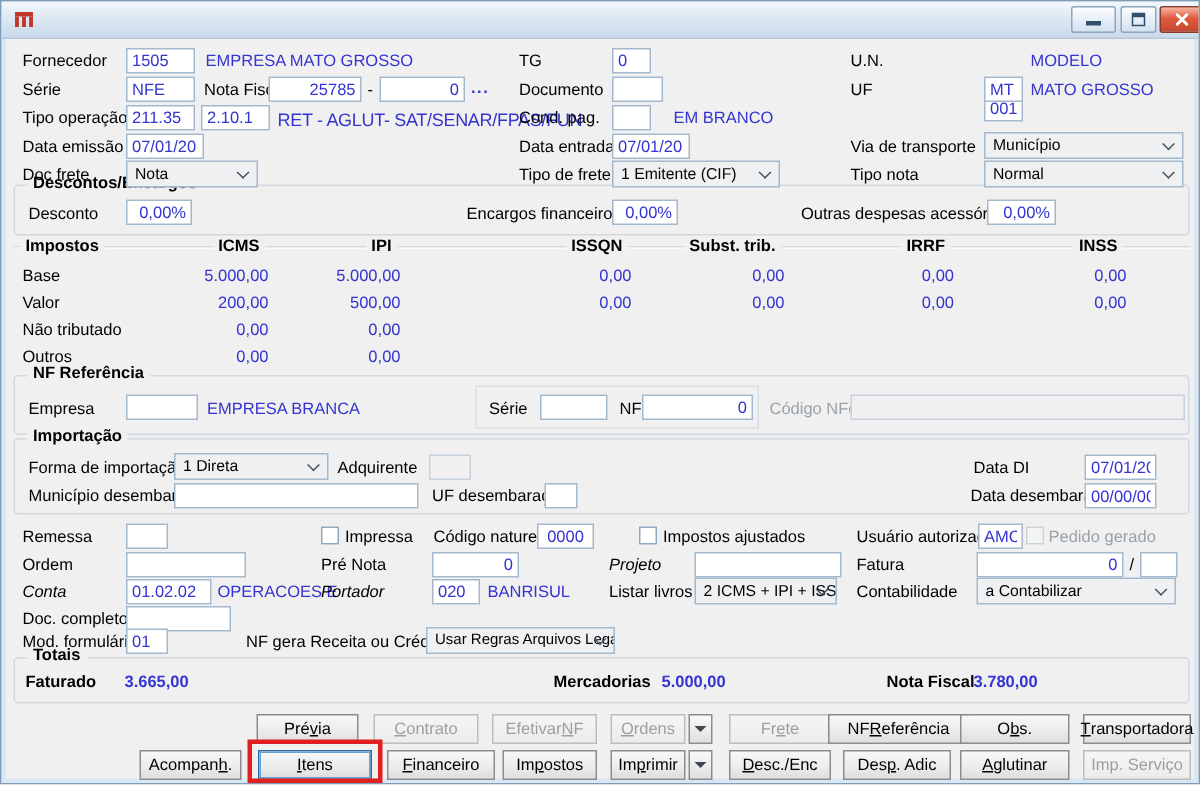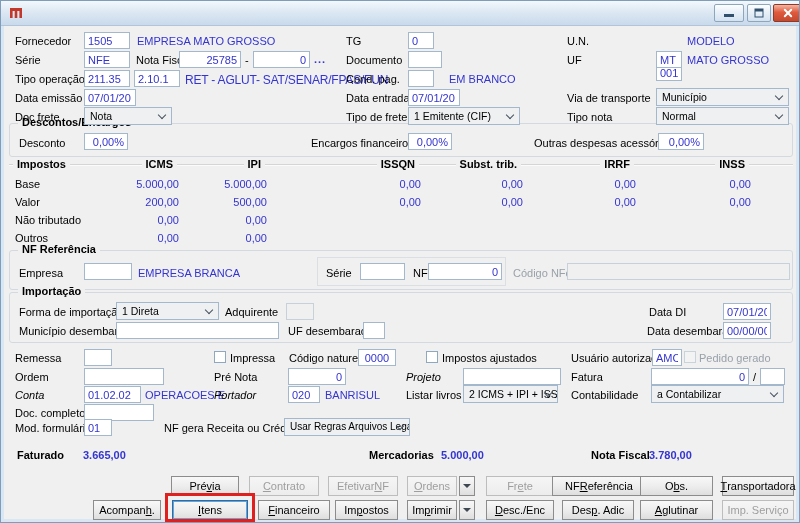--- a/index.html
+++ b/index.html
@@ -261,20 +261,23 @@
   <span class="L" style="left:14px;top:406px">Doc. completo</span>
   <input class="I" style="left: 83px; top: 403px; width: 70px;" value="">
 
   <span class="L" style="left:14px;top:421px">Mod. formulário</span>
   <input class="I" style="left: 83px; top: 418px; width: 28px;" value="01">
   <span class="L" style="left:163px;top:421px">NF gera Receita ou Crédito</span>
   <div class="C" style="left:283px;top:417px;width:126px;font-size:10px">
     <span>Usar Regras Arquivos Legais</span>
     <span class="cv"></span></div>
 
+  <div class="G" style="left:8px;top:437px;width:784px;height:31px">
+    <span class="Gc">Totais</span>
+    </div>
   <span class="L TL" style="left:16px;top:448px">Faturado</span>
   <span class="TV" style="left:82px;top:448px">3.665,00</span>
   <span class="L TL" style="left:368px;top:448px">Mercadorias</span>
   <span class="TV" style="left:440px;top:448px">5.000,00</span>
   <span class="L TL" style="left:590px;top:448px">Nota Fiscal</span>
   <span class="TV" style="left:648px;top:448px">3.780,00</span>
 
   <div class="btn" style="left:170px;top:475px;width:68px">Pré<u>v</u>ia</div>
   <div class="btn dis" style="left:248px;top:475px;width:70px"><u>C</u>ontrato</div>
   <div class="btn dis" style="left:327px;top:475px;width:70px">Efetivar <u>N</u>F</div>

